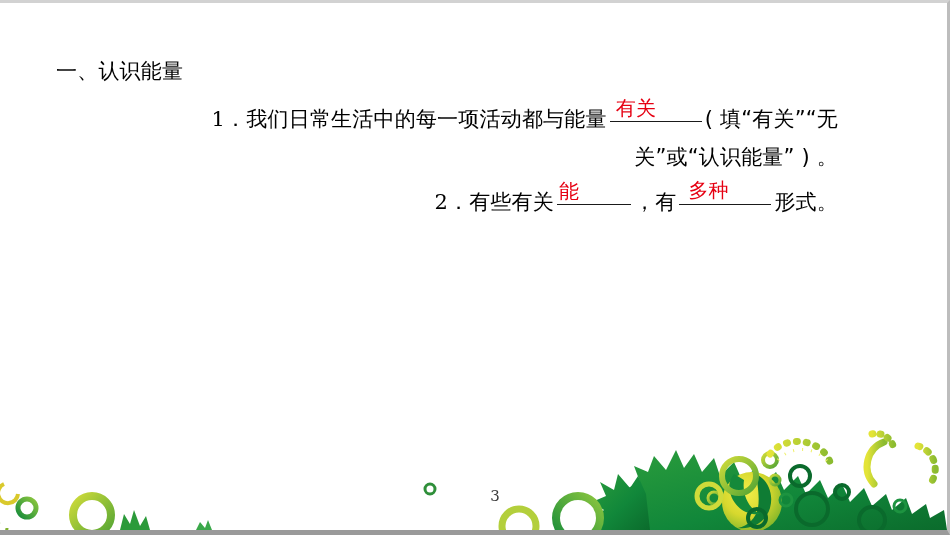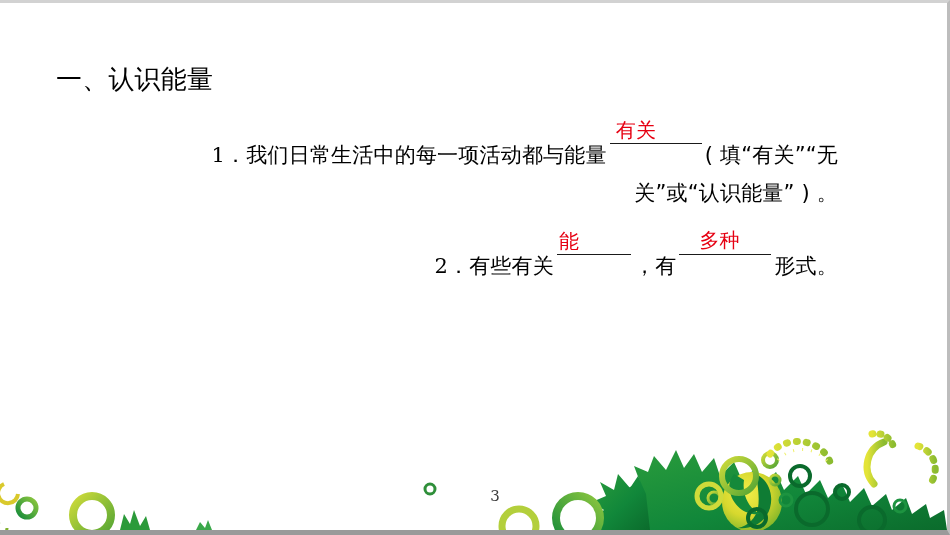--- a/index.html
+++ b/index.html
@@ -26,23 +26,23 @@
     left: 26px;
     top: 50px;
     width: 812px;
     color: #000000;
     font-size: 21px;
     line-height: 38px;
     letter-spacing: 0.2px;
   }
 
   .heading {
-    margin: 8px 0 4px 0;
+    margin: 0 0 4px 0;
     padding-left: 30px;
-    font-size: 26px;
+    font-size: 21px;
     line-height: 36px;
     white-space: nowrap;
   }
 
   .q-block {
     margin: 0;
     padding: 0;
     text-align: right;
   }
 
@@ -53,38 +53,38 @@
   }
   .q-line.indent { padding-left: 30px; }
 
   
   .blank {
     position: relative;
     display: inline-block;
     border-bottom: 1.6px solid #1a1a1a;
     vertical-align: baseline;
     height: 24px;
-    margin: 18px 3px;
+    margin: 4px 3px;
   }
   .blank .answer {
     position: absolute;
     left: 50%;
     transform: translateX(-50%);
     bottom: 2px;
     color: #e60012;
     font-size: 20px;
     line-height: 20px;
     white-space: nowrap;
   }
   .blank.b1 { width: 92px; }
   .blank.b1 .answer { left: 6px; transform: none; bottom: 3px; }
   .blank.b2 { width: 74px; }
   .blank.b2 .answer { left: 2px; transform: none; bottom: 3px; }
   .blank.b3 { width: 92px; }
-  .blank.b3 .answer { left: 20px; transform: none; bottom: 4px; }
+  .blank.b3 .answer { left: 9px; transform: none; bottom: 4px; }
 
   .num { font-family: "DejaVu Serif", "Liberation Serif", serif; }
 
   
   .page-number {
     position: absolute;
     left: 480px;
     top: 484px;
     width: 30px;
     text-align: center;

